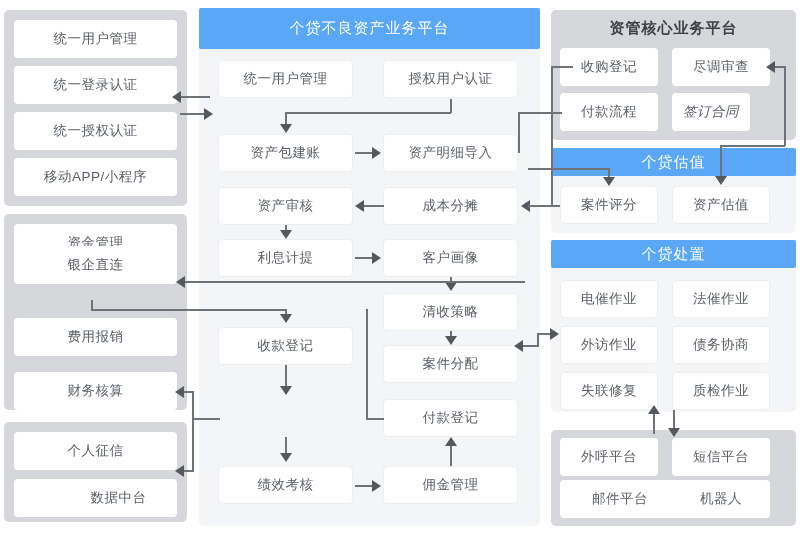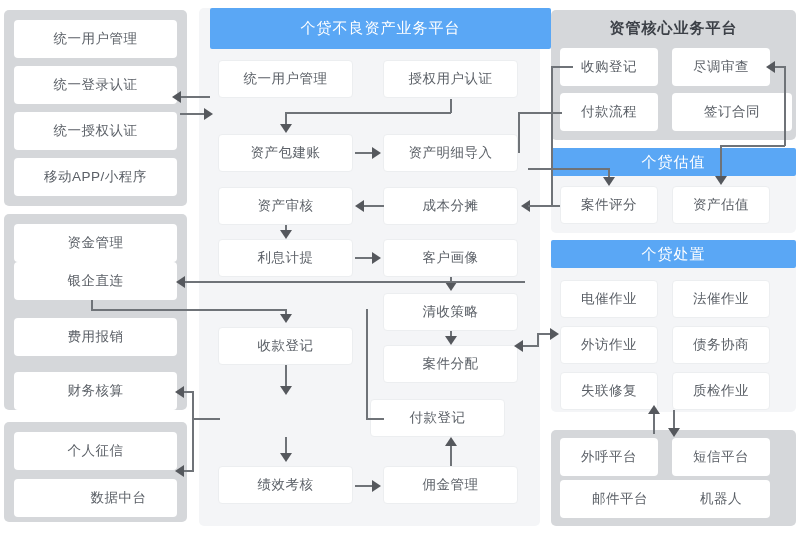--- a/index.html
+++ b/index.html
@@ -47,58 +47,58 @@
   <div class="panel grey" style="left:4px;top:10px;width:183px;height:196px;"></div>
   <div class="panel grey" style="left:4px;top:214px;width:183px;height:196px;"></div>
   <div class="panel grey" style="left:4px;top:422px;width:183px;height:100px;"></div>
 
   <div class="node plain" style="left:14px;top:20px;width:163px;height:38px;">统一用户管理</div>
   <div class="node plain" style="left:14px;top:66px;width:163px;height:38px;">统一登录认证</div>
   <div class="node plain" style="left:14px;top:112px;width:163px;height:38px;">统一授权认证</div>
   <div class="node plain" style="left:14px;top:158px;width:163px;height:38px;">移动APP/小程序</div>
 
   <div class="node plain" style="left:14px;top:224px;width:163px;height:38px;">资金管理</div>
-  <div class="node plain" style="left:14px;top:262px;width:163px;height:38px;">银企直连</div>
+  <div class="node plain" style="left:14px;top:246px;width:163px;height:38px;">银企直连</div>
   <div class="node plain" style="left:14px;top:318px;width:163px;height:38px;">费用报销</div>
   <div class="node plain" style="left:14px;top:372px;width:163px;height:38px;">财务核算</div>
 
   <div class="node plain" style="left:14px;top:432px;width:163px;height:38px;">个人征信</div>
   <div class="node plain" style="left:14px;top:479px;width:163px;height:38px;padding-left:46px;">数据中台</div>
 
   <div class="panel light" style="left:199px;top:8px;width:341px;height:518px;"></div>
-  <div class="hdr blue" style="left:199px;top:8px;width:341px;height:41px;margin-left:11px;">个贷不良资产业务平台</div>
+  <div class="hdr blue" style="left:199px;top:8px;width:341px;height:41px;">个贷不良资产业务平台</div>
 
   <div class="node flat" style="left:218px;top:60px;width:135px;height:38px;">统一用户管理</div>
   <div class="node flat" style="left:383px;top:60px;width:135px;height:38px;">授权用户认证</div>
 
   <div class="node flat" style="left:218px;top:134px;width:135px;height:38px;">资产包建账</div>
   <div class="node flat" style="left:383px;top:134px;width:135px;height:38px;">资产明细导入</div>
 
   <div class="node flat" style="left:218px;top:187px;width:135px;height:38px;">资产审核</div>
   <div class="node flat" style="left:383px;top:187px;width:135px;height:38px;">成本分摊</div>
 
   <div class="node flat" style="left:218px;top:239px;width:135px;height:38px;">利息计提</div>
   <div class="node flat" style="left:383px;top:239px;width:135px;height:38px;">客户画像</div>
 
   <div class="node flat" style="left:383px;top:293px;width:135px;height:38px;">清收策略</div>
 
   <div class="node flat" style="left:218px;top:327px;width:135px;height:38px;">收款登记</div>
   <div class="node flat" style="left:383px;top:345px;width:135px;height:38px;">案件分配</div>
 
-  <div class="node flat" style="left:370px;top:399px;width:135px;height:38px;">付款登记</div>
+  <div class="node flat" style="left:383px;top:399px;width:135px;height:38px;">付款登记</div>
 
   <div class="node flat" style="left:218px;top:466px;width:135px;height:38px;">绩效考核</div>
   <div class="node flat" style="left:383px;top:466px;width:135px;height:38px;">佣金管理</div>
 
   <div class="panel grey" style="left:551px;top:10px;width:245px;height:130px;"></div>
   <div class="hdr plain" style="left:551px;top:14px;width:245px;height:28px;text-align:center;">资管核心业务平台</div>
   <div class="node plain" style="left:560px;top:48px;width:98px;height:38px;">收购登记</div>
   <div class="node plain" style="left:672px;top:48px;width:98px;height:38px;">尽调审查</div>
   <div class="node plain" style="left:560px;top:93px;width:98px;height:38px;">付款流程</div>
-  <div class="node plain" style="left:672px;top:93px;width:120px;height:38px;">签订合同</div>
+  <div class="node plain" style="left:672px;top:93px;width:78px;height:38px;font-style:italic;">签订合同</div>
 
   <div class="panel light" style="left:551px;top:148px;width:245px;height:85px;"></div>
   <div class="hdr blue" style="left:551px;top:148px;width:245px;height:28px;">个贷估值</div>
   <div class="node flat" style="left:560px;top:186px;width:98px;height:38px;">案件评分</div>
   <div class="node flat" style="left:672px;top:186px;width:98px;height:38px;">资产估值</div>
 
   <div class="panel light" style="left:551px;top:240px;width:245px;height:172px;"></div>
   <div class="hdr blue" style="left:551px;top:240px;width:245px;height:28px;">个贷处置</div>
   <div class="node flat" style="left:560px;top:280px;width:98px;height:38px;">电催作业</div>
   <div class="node flat" style="left:672px;top:280px;width:98px;height:38px;">法催作业</div>

